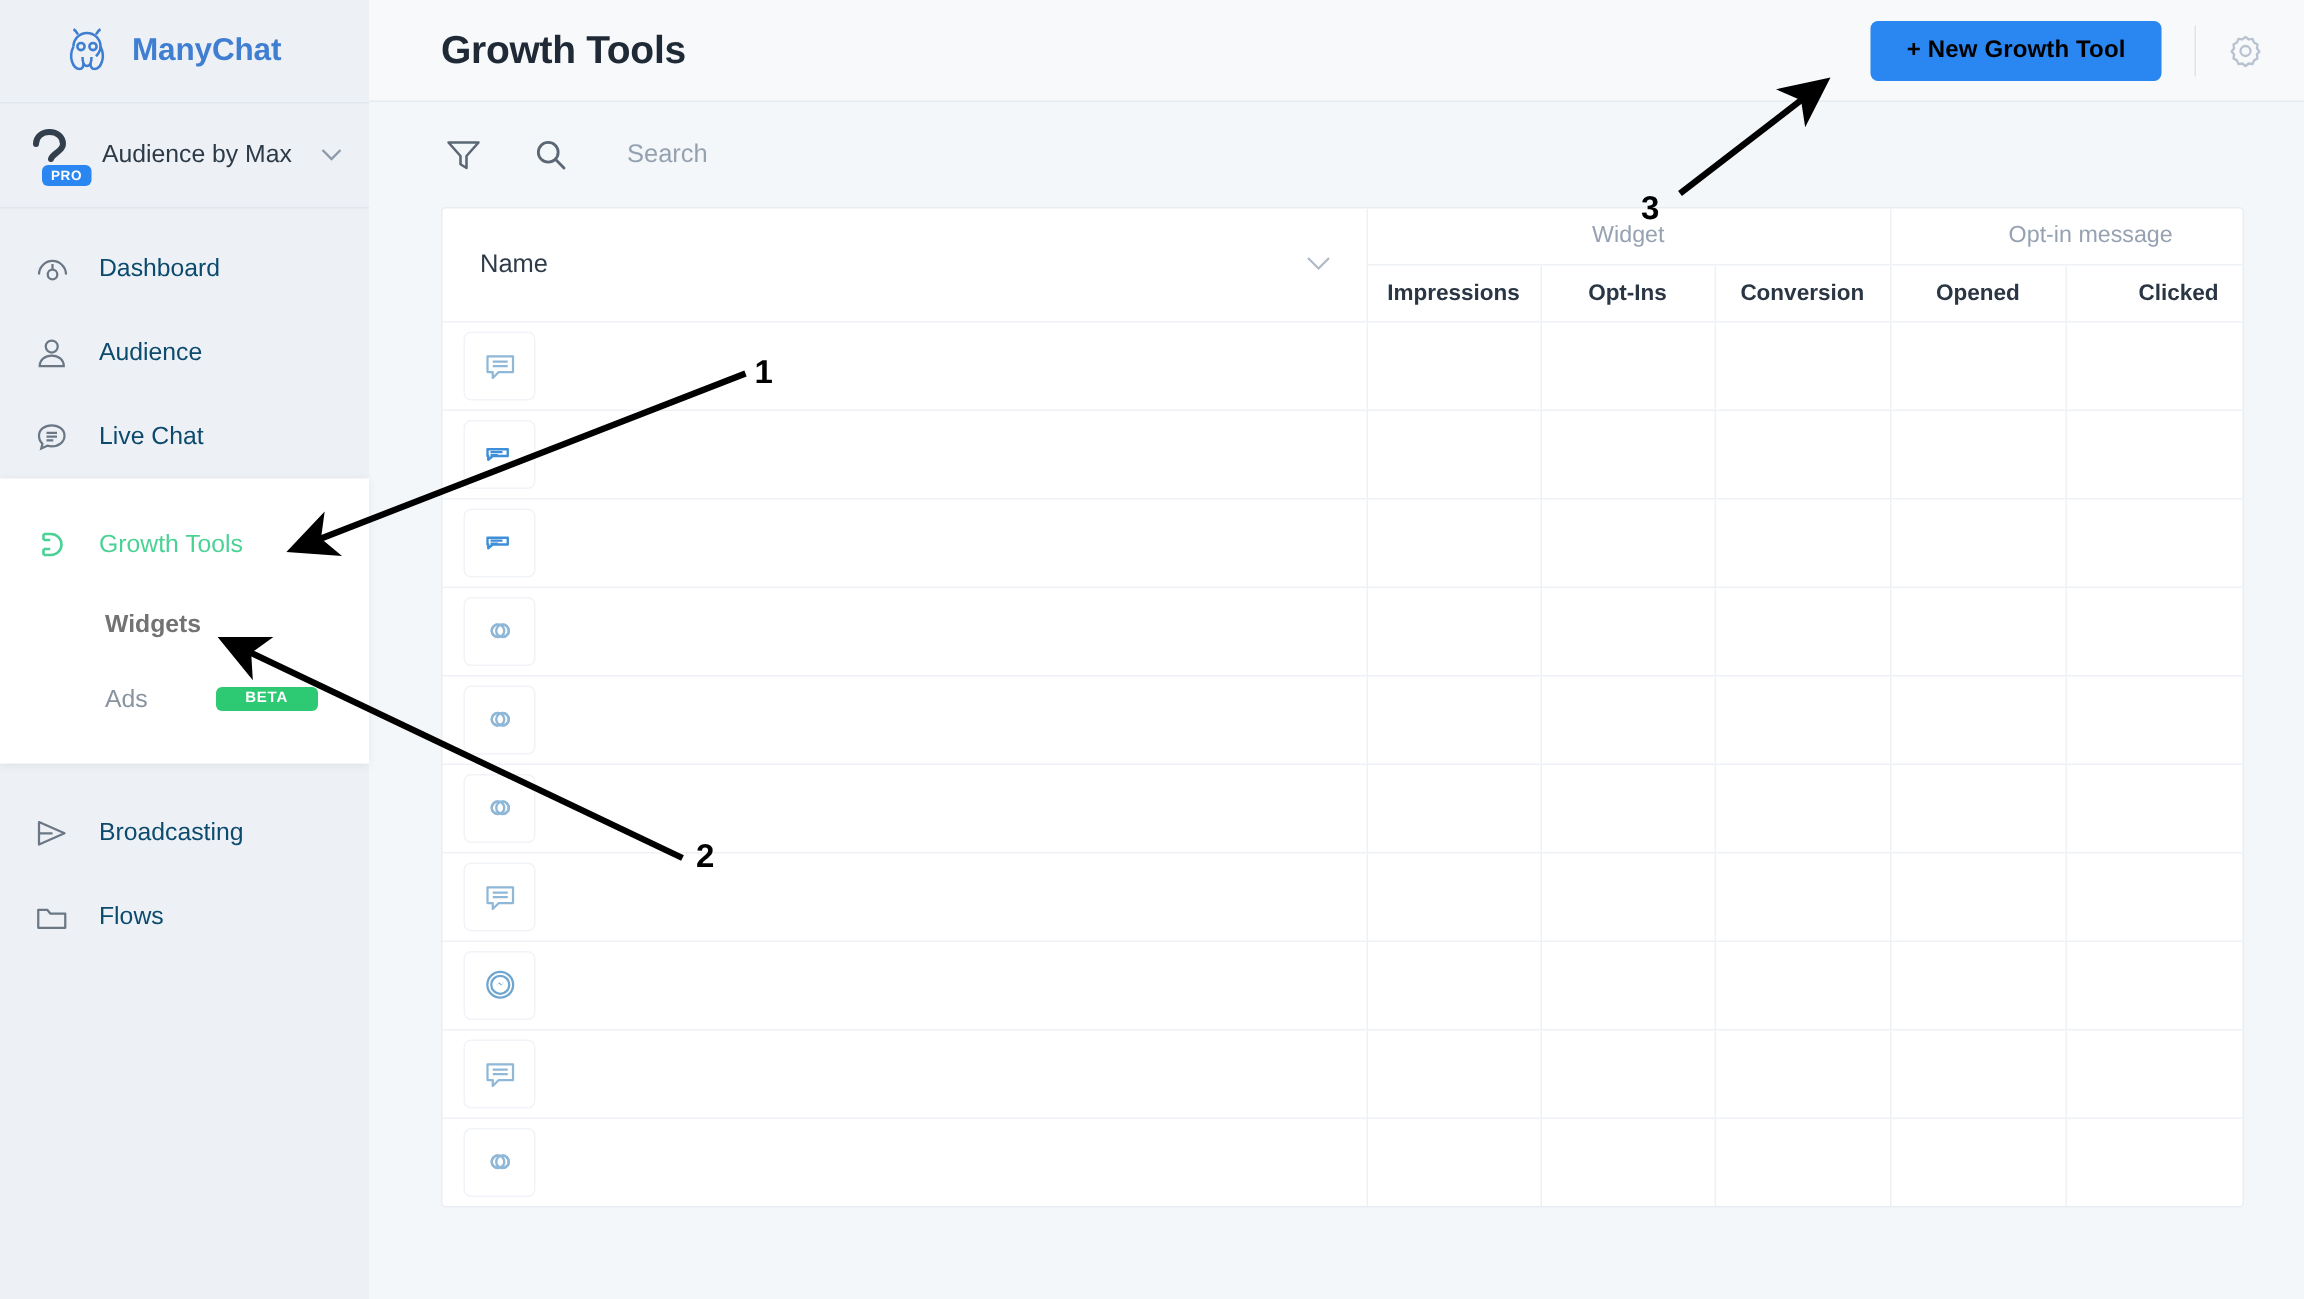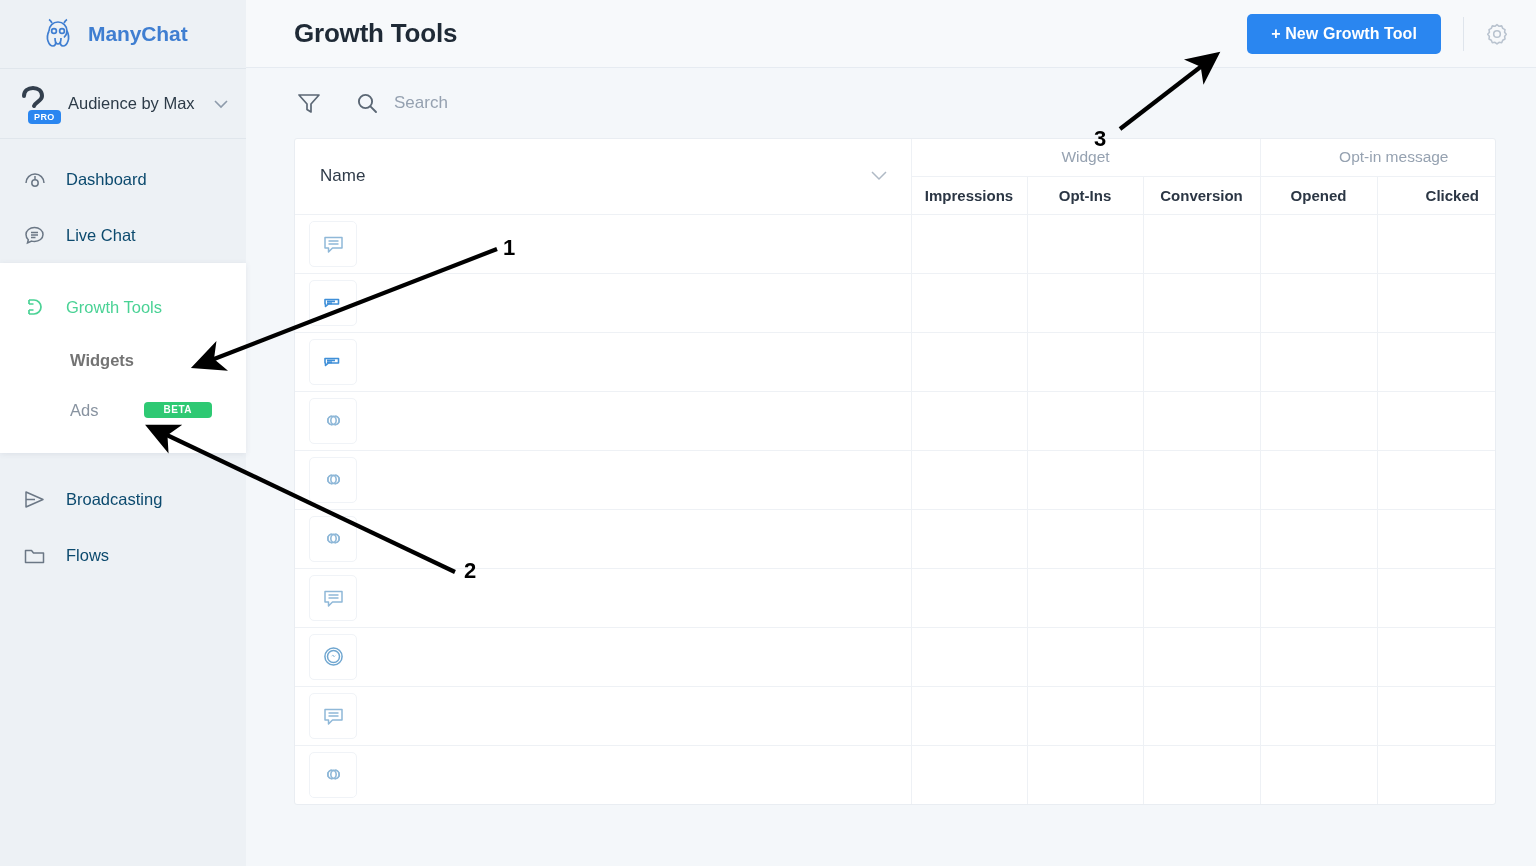--- a/index.html
+++ b/index.html
@@ -92,37 +92,37 @@
   .topbar {
     height: 68px; flex: 0 0 68px;
     display: flex; align-items: center;
     padding: 0 28px 0 48px;
     border-bottom: 1px solid #e6ebf1;
     background: #f7f9fb;
   }
   .page-title { font-size: 26px; color: #1f2a36; letter-spacing: -0.2px; }
   .topbar-right { margin-left: auto; display: flex; align-items: center; gap: 0; }
   .btn-primary {
-    background: #2a86f0; color: #ffffff;
+    background: #2a86f0; color: #000000;
     font-size: 16px; font-weight: bold;
     border: none; border-radius: 5px;
     padding: 0 24px; height: 40px;
     cursor: pointer; letter-spacing: 0.1px;
   }
   .divider-v { width: 1px; height: 34px; background: #dfe5ec; margin: 0 18px 0 22px; }
   .gear-btn { width: 30px; height: 30px; display: flex; align-items: center; justify-content: center; cursor: pointer; }
 
   .toolbar {
     height: 70px; flex: 0 0 70px;
     display: flex; align-items: center;
     padding-left: 48px; gap: 28px;
   }
   .tool-icon { width: 30px; height: 30px; display: flex; align-items: center; justify-content: center; cursor: pointer; }
   .search-box { display: flex; align-items: center; gap: 12px; cursor: text; }
-  .search-ph { font-size: 17px; color: #95a1b0; }
+  .search-ph { font-size: 17px; color: #95a1b0; margin-left: 24px; }
 
   
   .table-wrap {
     margin-left: 48px; margin-right: 44px;
     background: #fff;
     border: 1px solid #e9edf2;
     border-radius: 3px;
     overflow: hidden;
   }
   table.grid { border-collapse: collapse; width: 100%; table-layout: fixed; }
@@ -204,20 +204,29 @@
     <nav class="nav-group">
       <div class="nav-item">
         <span class="nav-icon">
           <svg width="25" height="25" viewBox="0 0 25 25" fill="none" stroke="#6b7785" stroke-width="1.5">
             <path d="M4 16a9 9 0 0118 0"></path>
               <circle cx="13" cy="16" r="3.2"></circle>
               <path d="M13 12.8V9"></path>
           </svg>
         </span>
         <span>Dashboard</span>
+      </div>
+      <div class="nav-item">
+        <span class="nav-icon">
+          <svg width="25" height="25" viewBox="0 0 25 25" fill="none" stroke="#6b7785" stroke-width="1.5">
+            <circle cx="12.5" cy="8" r="4"></circle>
+              <path d="M4.5 21c0-4.4 3.6-7 8-7s8 2.6 8 7z"></path>
+          </svg>
+        </span>
+        <span>Audience</span>
       </div>
       <div class="nav-item">
         <span class="nav-icon">
           <svg width="25" height="25" viewBox="0 0 25 25" fill="none" stroke="#6b7785" stroke-width="1.5">
             <path d="M4 11.5c0-4.1 3.8-7 8.5-7s8.5 2.9 8.5 7-3.8 7-8.5 7c-1 0-2-.1-2.9-.4L5.5 20l.8-3.2C4.9 15.5 4 13.6 4 11.5z"></path>
             <path d="M9 9.5h7M9 12h7M9 14.5h4.5"></path>
           </svg>
         </span>
         <span>Live Chat</span>
       </div>

